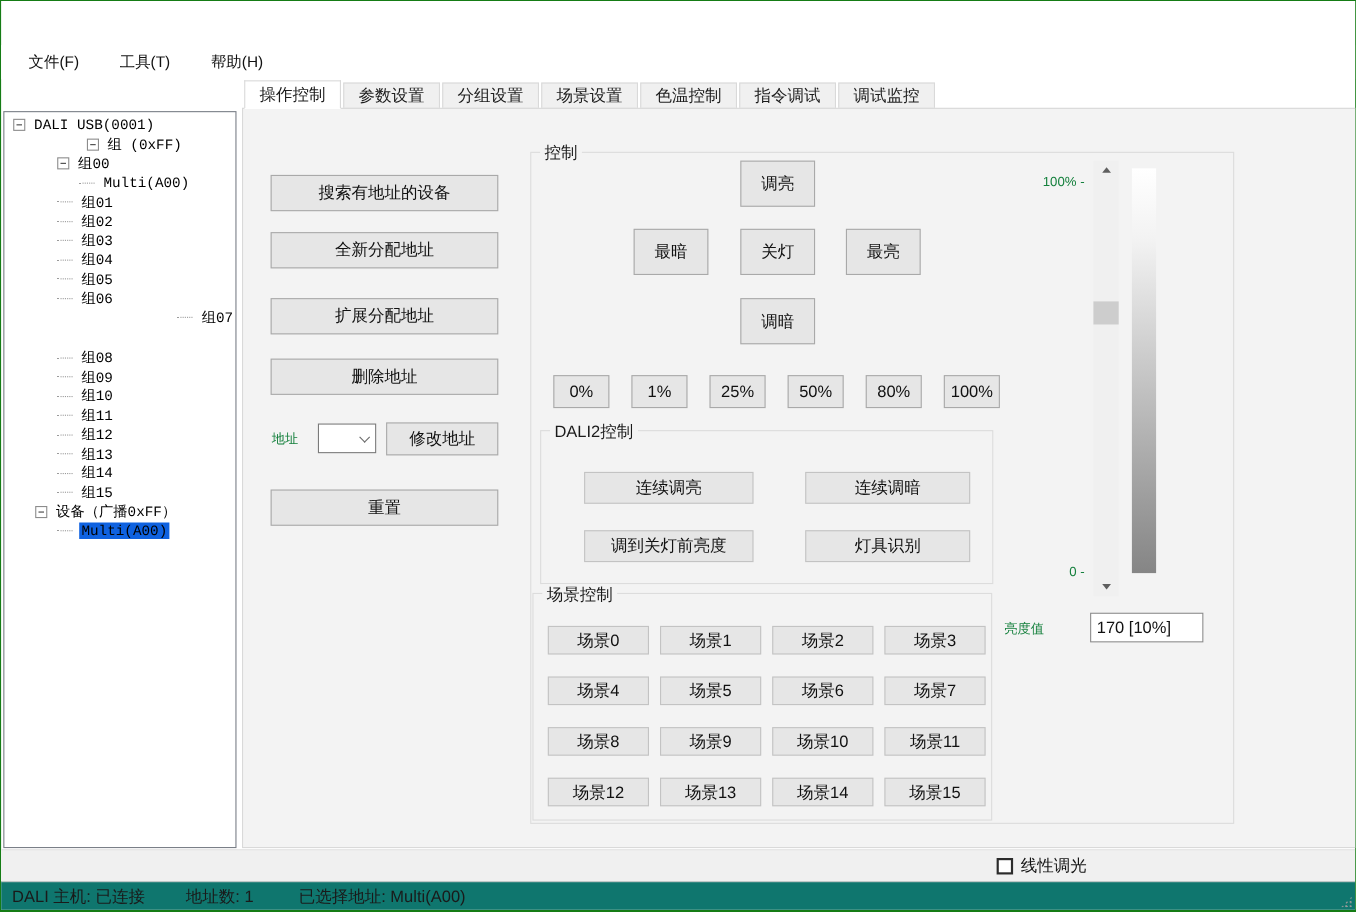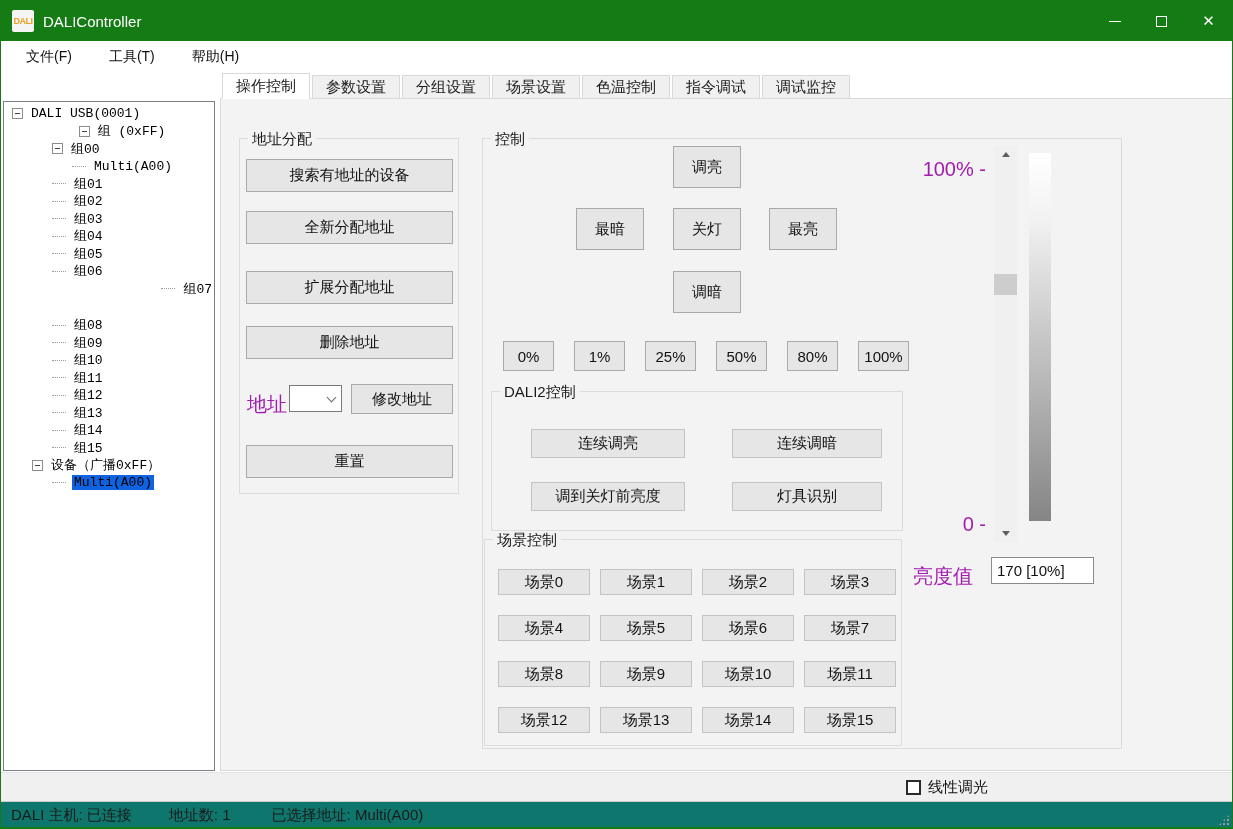--- a/index.html
+++ b/index.html
@@ -57,21 +57,21 @@
   .btn.lightborder { border-color:#c3c3c3; }
 
   
   .abs { position:absolute; }
 
   .combo { position:absolute; width:53px; height:27px; background:#fff; border:1px solid #7a7a7a;
            display:flex; align-items:center; justify-content:flex-end; padding-right:6px; }
   .combo-chevron { width:7px; height:7px; border-right:1.5px solid #6a6a6a; border-bottom:1.5px solid #6a6a6a;
                    transform:rotate(45deg); margin-bottom:3px; }
 
-  .label { position:absolute; font-size:20px; color:#a21caf; white-space:nowrap; }
+  .label { position:absolute; font-size:12px; color:#15803d; white-space:nowrap; }
 
   
   .percent-row { position:absolute; left:502px; top:340px; display:flex; gap:20px; }
   .percent-row .btn { width:51px; height:30px; }
 
   
   .dali2-grid { position:absolute; left:530px; top:428px; display:grid;
                 grid-template-columns:154px 150px; column-gap:47px; row-gap:24px; }
   .dali2-grid .btn { height:29px; }
 
@@ -114,35 +114,20 @@
   .status-item-3 { margin-left:41px; }
   .grip { position:absolute; right:3px; bottom:3px; width:10px; height:10px;
           background:radial-gradient(circle at 1px 1px,#9a9a9a 1px,transparent 1.2px);
           background-size:4px 4px; clip-path:polygon(100% 0,100% 100%,0 100%); }
 </style>
 </head>
 <body>
 
 <div class="window">
 
-  <div class="titlebar">
-    <div class="app-icon">DALI</div>
-    <div class="app-title">DALIController</div>
-    <div class="win-controls">
-      <div class="win-btn">
-          <span class="min-glyph"></span>
-        </div>
-      <div class="win-btn">
-          <span class="max-glyph"></span>
-        </div>
-      <div class="win-btn">
-          <span>✕</span>
-        </div>
-    </div>
-  </div>
 
   <div class="menubar">
 
   <div class="menu-item">文件(F)</div>
       <div class="menu-item">工具(T)</div>
       <div class="menu-item">帮助(H)</div>
     </div>
 
   <div class="tabstrip">
 
@@ -279,23 +264,20 @@
 
       <div class="tree-row selected no-expander" style="padding-left: 48px;">
 
         <span class="dash"></span>
         <span class="tree-label">Multi(A00)</span>
       </div>
     </div>
 
   <div class="tabpage"></div>
 
-  <div class="groupbox" style="left:238px; top:137px; width:220px; height:356px;">
-    <span class="gb-label">地址分配</span>
-  </div>
   <div class="btn abs" style="left:245px; top:158px; width:207px; height:33px;">搜索有地址的设备</div>
   <div class="btn abs" style="left:245px; top:210px; width:207px; height:33px;">全新分配地址</div>
   <div class="btn abs" style="left:245px; top:325px; width:207px; height:33px;">删除地址</div>
   <div class="btn abs" style="left:245px; top:270px; width:207px; height:33px;">扩展分配地址</div>
   <div class="label" style="left:246px; top:390px;">地址</div>
   <div class="combo" style="left:288px; top:384px;">
     <span style="margin-right:auto; padding-left:4px; font-size:14px;"></span>
     <span class="combo-chevron"></span>
   </div>
   <div class="btn abs" style="left:350px; top:383px; width:102px; height:30px;">修改地址</div>

